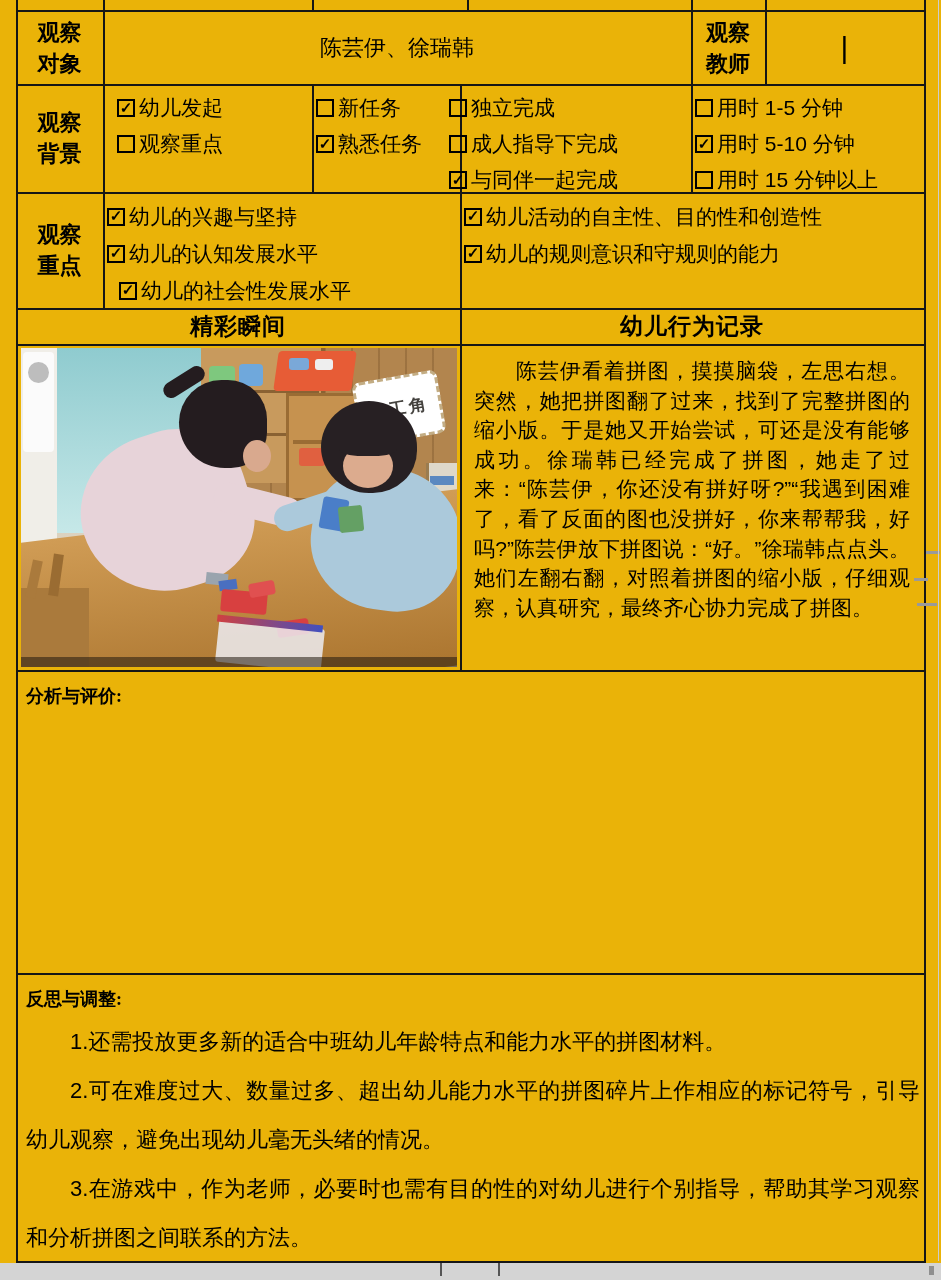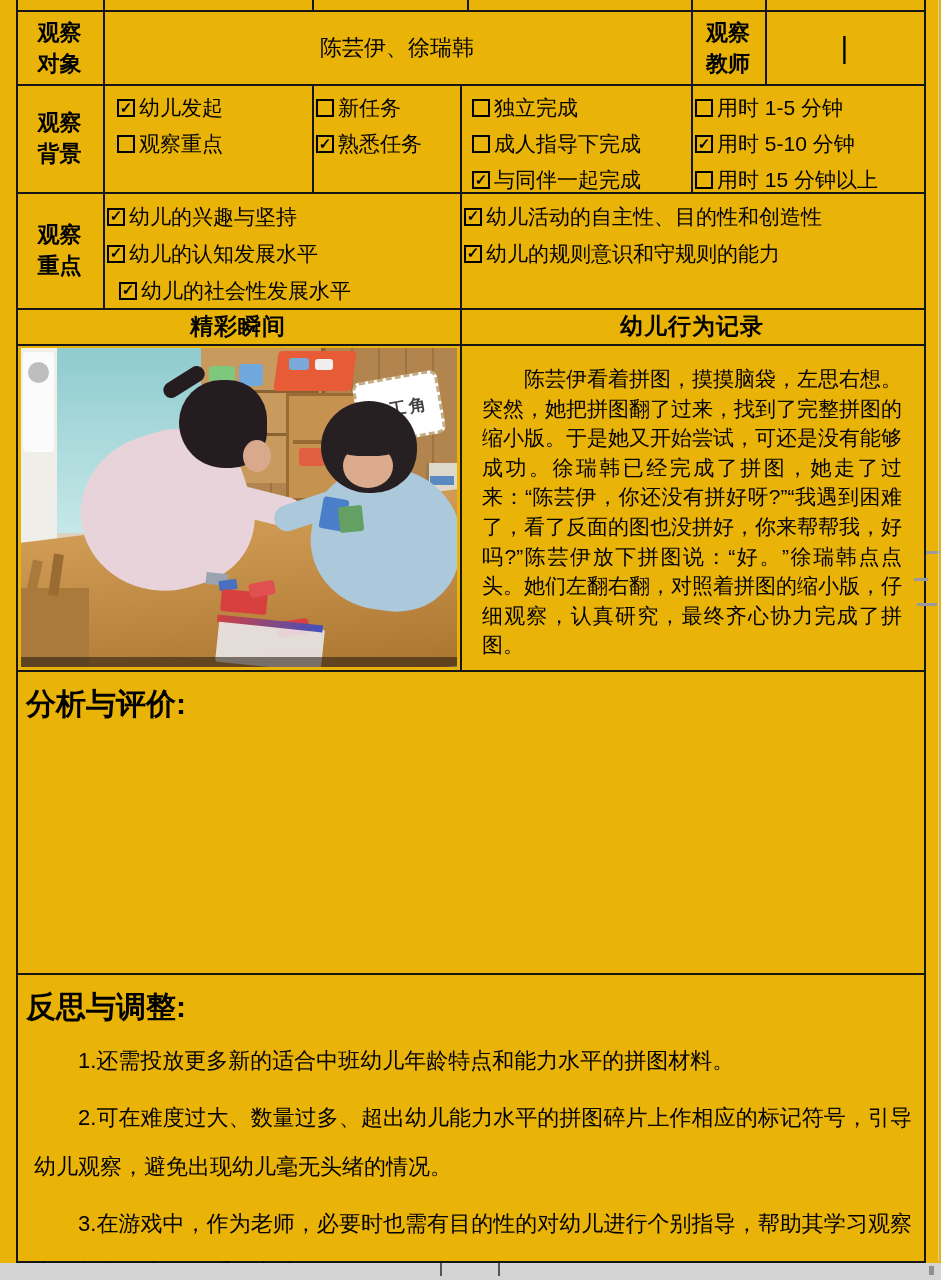--- a/index.html
+++ b/index.html
@@ -9,24 +9,24 @@
   .vl{position:absolute;width:2px;background:#161616;}
   .cell{position:absolute;color:#000;}
   .vc{display:flex;align-items:center;justify-content:center;}
   .lbl{font-weight:700;font-size:22px;line-height:31px;text-align:center;}
   .lbl-inner{display:inline-block;width:50px;}
   .val{font-size:22px;}
   .ck{display:flex;align-items:center;gap:4px;height:36px;font-size:21px;white-space:nowrap;}
   .cb{flex:0 0 auto;width:14px;height:14px;border:2px solid #000;display:inline-flex;align-items:center;justify-content:center;font-size:15px;font-weight:700;line-height:1;}
   .cb[data-checked="true"]::after{content:"✓";margin-top:-2px;}
   .hdr{font-weight:700;font-size:23px;letter-spacing:1px;}
-  .record{font-size:21px;line-height:29.6px;text-align:justify;text-indent:2em;margin:16px;}
-  .sechead{font-weight:700;font-size:30px;}
+  .record{font-size:21px;line-height:29.6px;text-align:justify;text-indent:2em;margin:8px;}
+  .sechead{font-weight:700;font-size:18px;font-family:Liberation Serif, serif;}
   .bigpara{font-size:22px;line-height:56px;text-align:justify;text-indent:2em;margin:10px 0 0 0;}
-  .refpara{font-size:22px;line-height:49px;text-align:justify;text-indent:2em;margin:8px;}
+  .refpara{font-size:22px;line-height:49px;text-align:justify;text-indent:2em;margin:0;}
   .cursorbar{font-size:30px;font-weight:400;}
   .ph{position:absolute;overflow:hidden;background:linear-gradient(180deg,#e3dccd 0%,#d6cbb6 100%);}
   .ph div{position:absolute;}
 </style>
 </head>
 <body>
 
 <div id="page">
 
   <div class="hl" style="top:10px"></div>
@@ -77,21 +77,21 @@
   <div class="cell" style="left:316px;top:90px;width:140px">
     <div class="ck">
       <span class="cb" data-checked="false"></span>
       <span>新任务</span>
     </div>
     <div class="ck">
       <span class="cb" data-checked="true"></span>
       <span>熟悉任务</span>
     </div>
   </div>
-  <div class="cell" style="left:472px;top:90px;width:225px">
+  <div class="cell" style="left:449px;top:90px;width:225px">
     <div class="ck">
       <span class="cb" data-checked="false"></span>
       <span>独立完成</span>
     </div>
     <div class="ck">
       <span class="cb" data-checked="false"></span>
       <span>成人指导下完成</span>
     </div>
     <div class="ck">
       <span class="cb" data-checked="true"></span>

